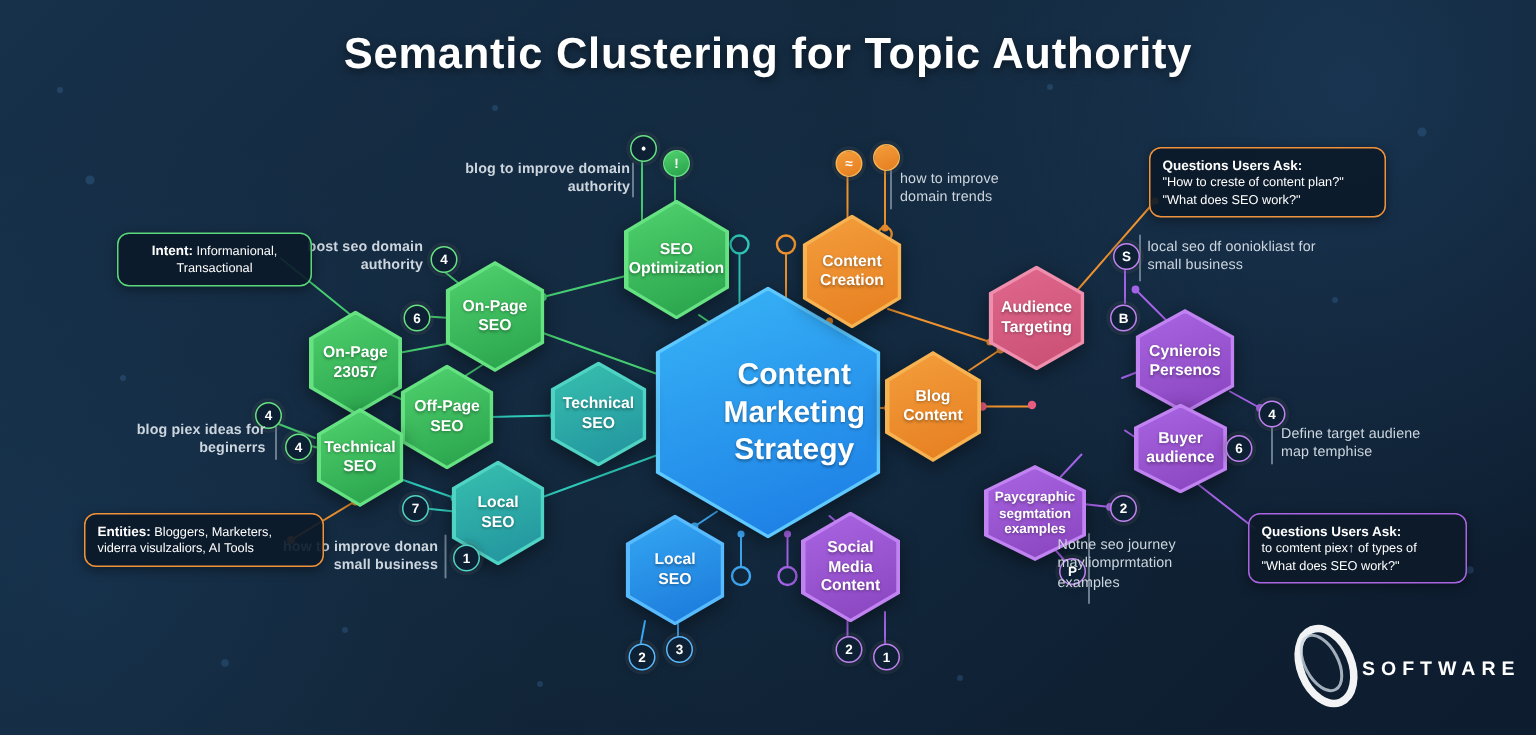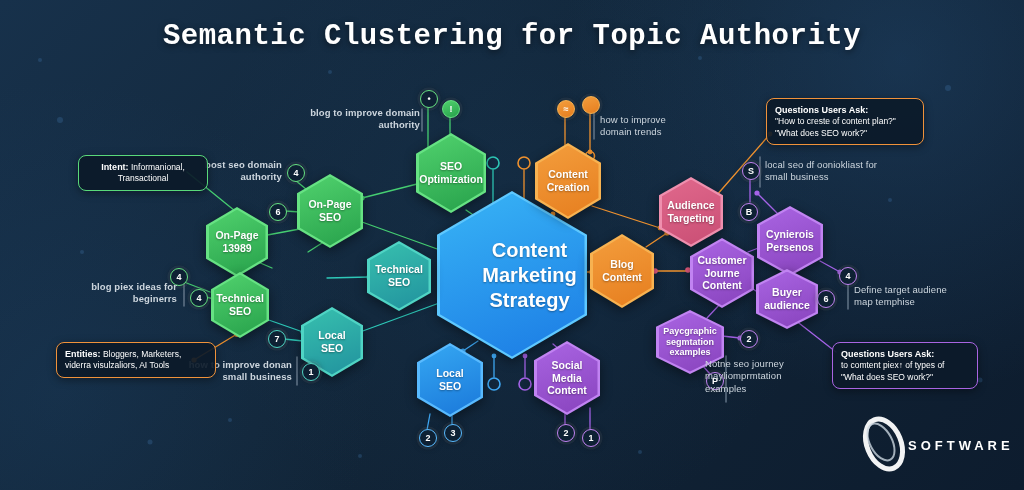--- a/index.html
+++ b/index.html
@@ -4,21 +4,21 @@
 <style>
   html,body{margin:0;padding:0;background:#0a1420;}
   #stage{position:relative;width:1024px;height:490px;overflow:hidden;
     font-family:"Liberation Sans", sans-serif;
     background:
       radial-gradient(circle at 88% 12%, rgba(46,98,150,.28), transparent 34%),
       radial-gradient(circle at 6% 80%, rgba(30,70,110,.25), transparent 30%),
       radial-gradient(circle at 50% 45%, rgba(28,70,110,.20), transparent 55%),
       linear-gradient(135deg,#17314b 0%,#122639 45%,#0d1c2e 100%);}
   .title{position:absolute;left:0;top:20px;width:100%;text-align:center;color:#fff;
-    font-size:29px;font-weight:700;letter-spacing:.5px;text-shadow:0 2px 6px rgba(0,0,0,.5);font-family:Liberation Mono, monospace;}
+    font-size:29px;font-weight:700;letter-spacing:.5px;text-shadow:0 2px 6px rgba(0,0,0,.5);}
   
   .hex{position:absolute;filter:drop-shadow(0 3px 6px rgba(0,0,0,.45));}
   .hex-b,.hex-i{clip-path:polygon(50% 0,100% 26%,100% 74%,50% 100%,0 74%,0 26%);}
   .hex-b{width:100%;height:100%;background:var(--bc);}
   .hex-i{position:absolute;inset:2.5px;background:linear-gradient(160deg,var(--g1),var(--g2));
     display:flex;align-items:center;justify-content:center;text-align:center;}
   .hex-i span{color:#fff;font-weight:700;font-size:10.5px;line-height:1.2;padding:3px 5px;
     text-shadow:0 1px 2px rgba(0,0,0,.35);}
   .hex.center .hex-i span{font-size:20px;line-height:1.25;padding-left:40px;}
   .green {--bc:#66e283;--g1:#50d16d;--g2:#27a14b;}
@@ -201,21 +201,27 @@
   </div>
   <div class="hex green" style="left:297px;top:174px;width:66px;height:74px">
     <div class="hex-b"></div>
     <div class="hex-i">
         <span>On-Page SEO</span>
       </div>
   </div>
   <div class="hex green" style="left:206px;top:207px;width:62px;height:70px">
     <div class="hex-b"></div>
     <div class="hex-i">
-        <span>On-Page 13989</span>
+        <span>On-Page 23057</span>
+      </div>
+  </div>
+  <div class="hex green" style="left:267px;top:243px;width:62px;height:70px">
+    <div class="hex-b"></div>
+    <div class="hex-i">
+        <span>Off-Page SEO</span>
       </div>
   </div>
   <div class="hex green" style="left:211px;top:272px;width:58px;height:66px">
     <div class="hex-b"></div>
     <div class="hex-i">
         <span>Technical SEO</span>
       </div>
   </div>
   <div class="hex teal" style="left:301px;top:307px;width:62px;height:70px">
     <div class="hex-b"></div>
@@ -244,26 +250,20 @@
   <div class="hex pink" style="left:659px;top:177px;width:64px;height:70px">
     <div class="hex-b"></div>
     <div class="hex-i">
         <span>Audience Targeting</span>
       </div>
   </div>
   <div class="hex orange" style="left:590px;top:234px;width:64px;height:74px">
     <div class="hex-b"></div>
     <div class="hex-i">
         <span>Blog Content</span>
-      </div>
-  </div>
-  <div class="hex purple" style="left:690px;top:238px;width:64px;height:70px">
-    <div class="hex-b"></div>
-    <div class="hex-i">
-        <span>Customer Journe Content</span>
       </div>
   </div>
   <div class="hex purple" style="left:757px;top:206px;width:66px;height:70px">
     <div class="hex-b"></div>
     <div class="hex-i">
         <span>Cynierois Persenos</span>
       </div>
   </div>
   <div class="hex purple" style="left:756px;top:269px;width:62px;height:60px">
     <div class="hex-b"></div>

